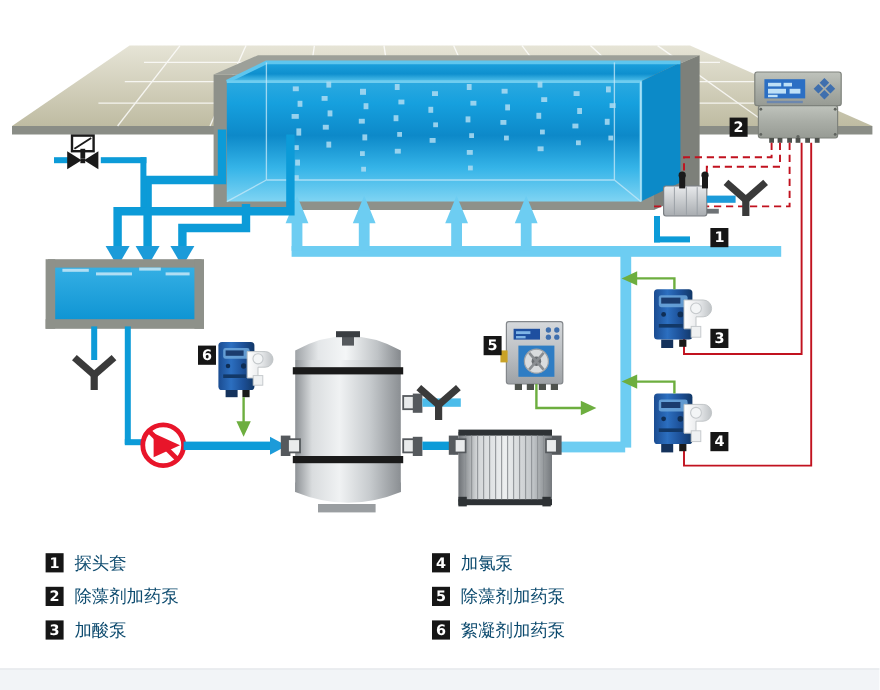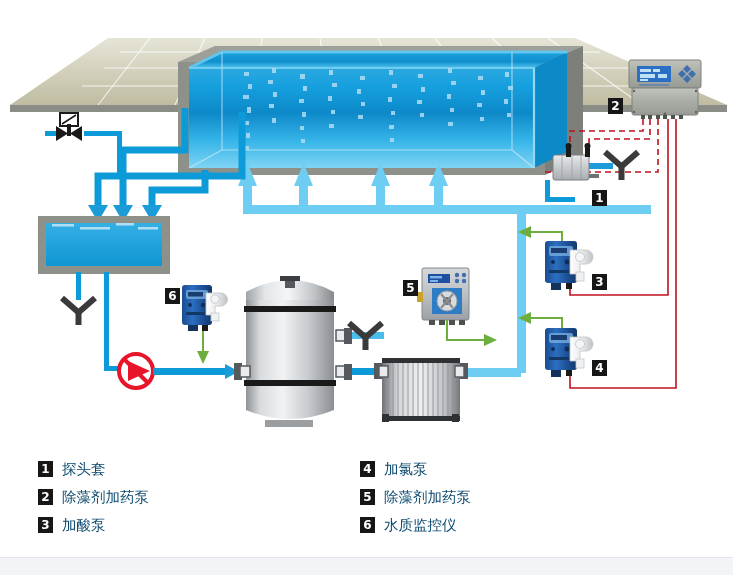--- a/index.html
+++ b/index.html
@@ -555,19 +555,19 @@
       <div class="legend-row">
         <span class="badge">4</span>
         <span class="legend-label">加氯泵</span>
       </div>
       <div class="legend-row">
         <span class="badge">5</span>
         <span class="legend-label">除藻剂加药泵</span>
       </div>
       <div class="legend-row">
         <span class="badge">6</span>
-        <span class="legend-label">水质监控仪</span>
+        <span class="legend-label">絮凝剂加药泵</span>
       </div>
     </div>
   </div>
 
   <div id="footer-strip"></div>
 </div>
 
 </body></html>

